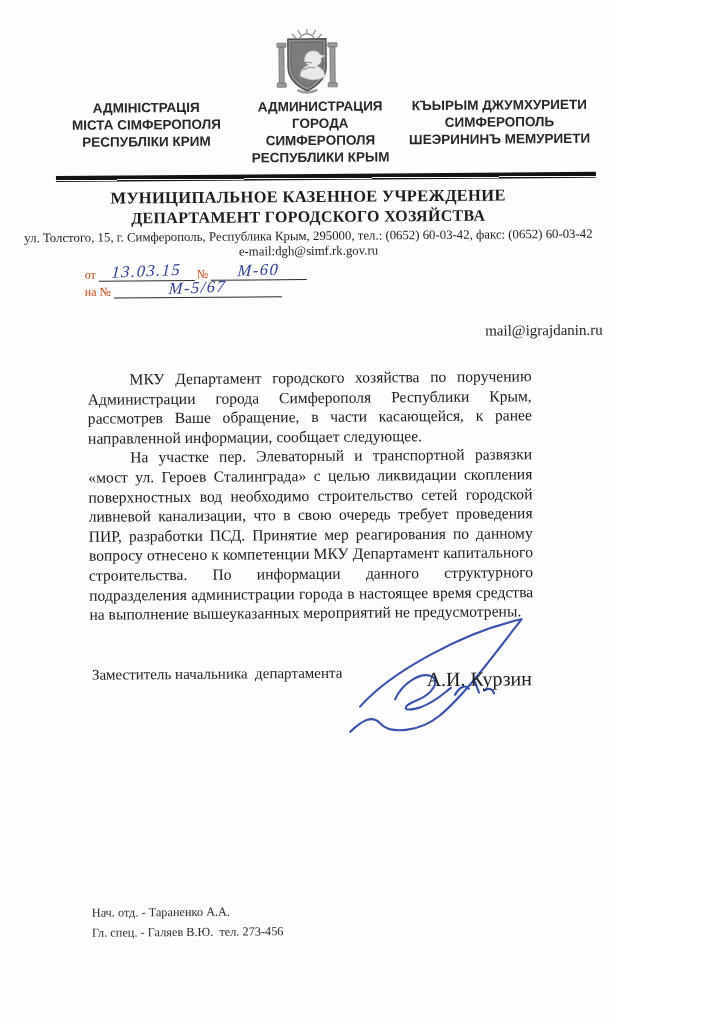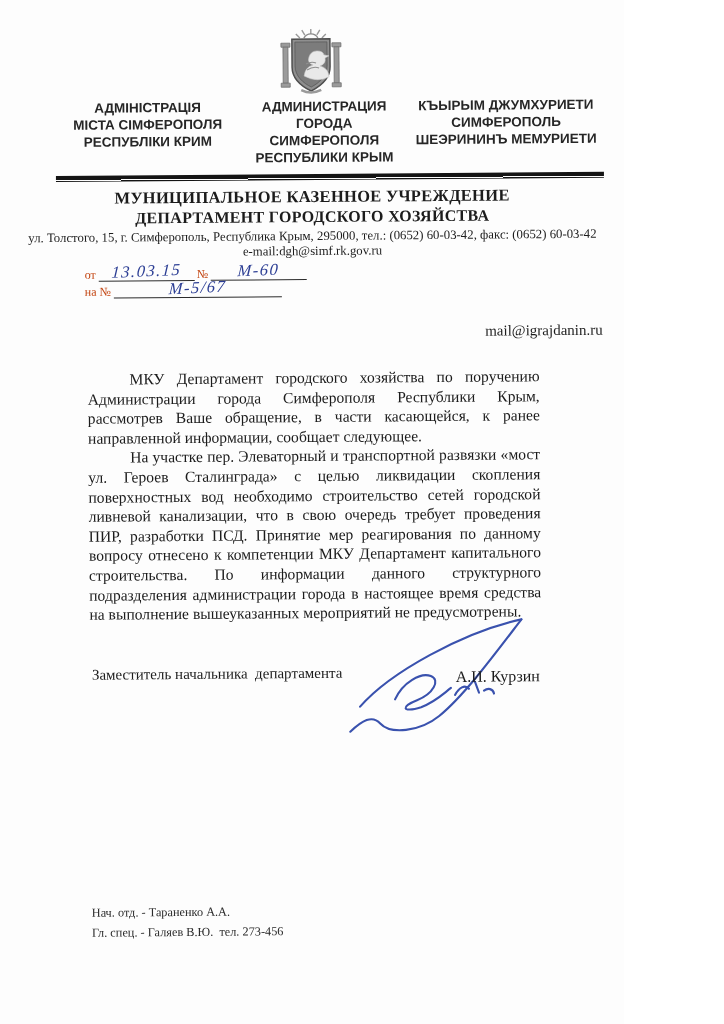--- a/index.html
+++ b/index.html
@@ -1,19 +1,19 @@
 <!DOCTYPE html>
 <html><head>
 <meta charset="utf-8">
 <style>
   html,body { margin:0; padding:0; background:#ffffff; }
   .page {
     position:relative; width:616px; height:1024px;
     background:#fdfdfd; overflow:hidden;
-    font-family:"Liberation Serif", serif; color:#1c1c1c;padding-left:8px;
+    font-family:"Liberation Serif", serif; color:#1c1c1c;
   }
   .tilt { position:absolute; inset:0; transform:rotate(-0.45deg); transform-origin:50% 18%; }
 
   
   .emblem { width:80px; height:70px; margin:26px auto 0; }
 
   
   .header-cols { display:flex; justify-content:space-between; margin:2px 20px 0 56px; }
   .hcol {
     font-family:"Liberation Sans", sans-serif; font-weight:bold;
@@ -43,21 +43,21 @@
     transform:rotate(-2deg) skewX(-6deg);
   }
 
   .recipient { margin:26px 0 0 484px; font-size:15px; line-height:19px; }
 
   .body-text { margin:26px 86px 0 86px; font-size:15.6px; line-height:19.6px; text-align:justify; }
   .body-text p { margin:0; text-indent:42px; }
 
   .sig { position:relative; margin:34px 86px 0 86px; height:130px; }
   .sig-role { position:absolute; left:2px; top:8px; font-size:15px; white-space:pre; }
-  .sig-name { position:absolute; right:2px; top:12px; font-size:16px; }
+  .sig-name { position:absolute; right:2px; top:12px; font-size:20px; }
   .sig-svg { position:absolute; left:252px; top:-46px; width:235px; height:125px; }
 
   .doc-footer { position:absolute; left:86px; top:901px; font-size:12.3px; line-height:20px; color:#2a2a2a; }
   .doc-footer div { white-space:pre; }
 </style>
 </head>
 <body>
 
 <div class="page">
   <div class="tilt">

